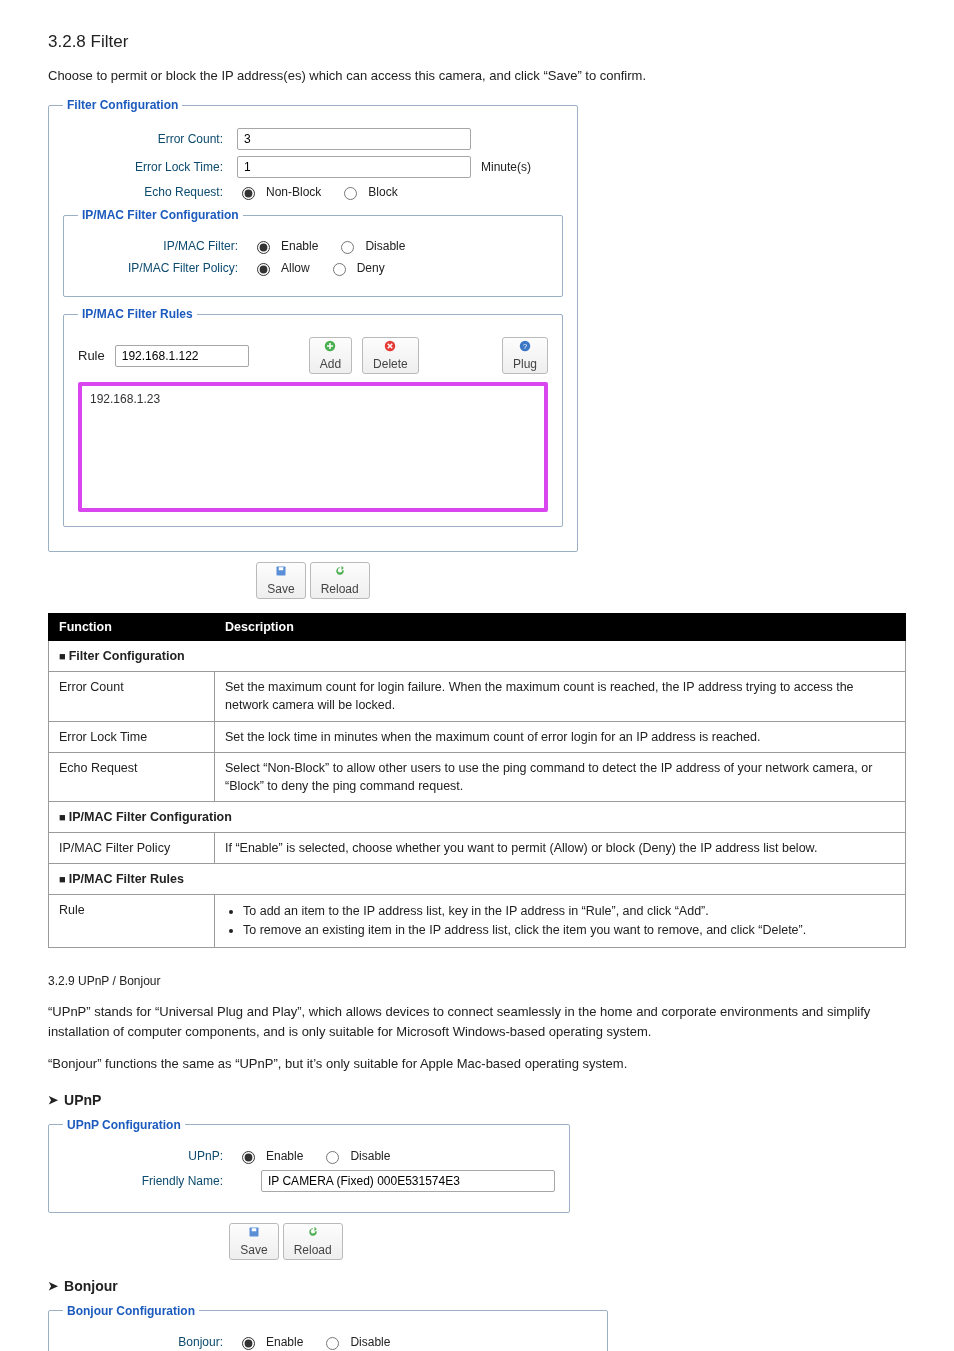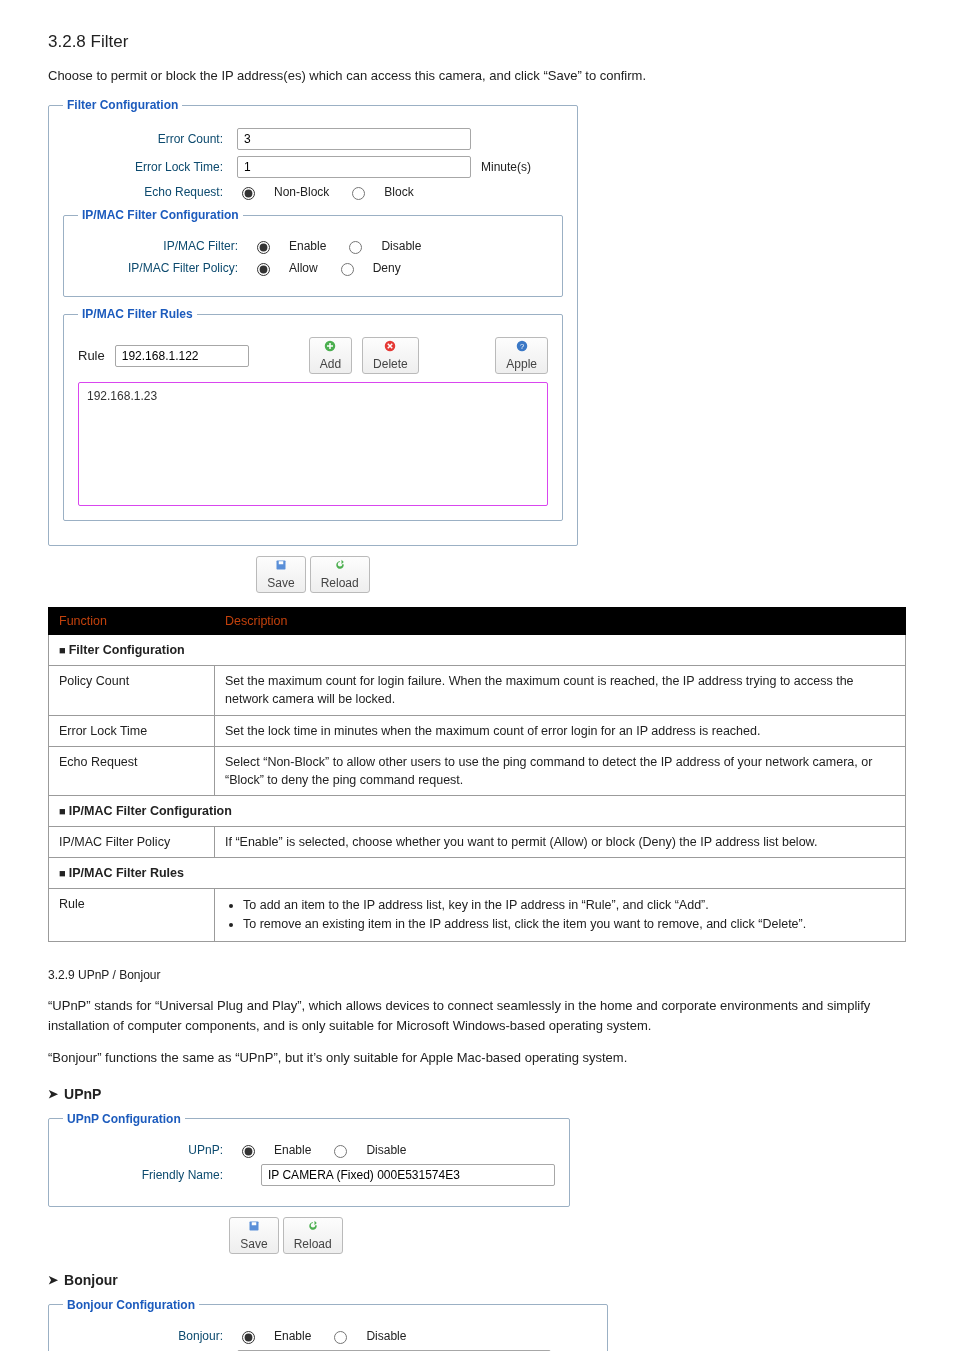--- a/index.html
+++ b/index.html
@@ -20,41 +20,41 @@
   }
   legend.blk{
     color:#1c5bbd;font-weight:700;font-size:12px;padding:0 4px;
   }
   .row{display:flex;align-items:center;margin:6px 0;font-size:12px}
   .lbl{width:160px;text-align:right;padding-right:14px;color:#0c4a6e}
   input[type=text].field{
     border:1px solid #a7a7a7;border-radius:2px;height:20px;
     padding:0 6px;font-size:12px;background:#fff;
   }
-  .radio{display:inline-flex;align-items:center;gap:16px;margin-right:18px;font-size:12px}
+  .radio{display:inline-flex;align-items:center;gap:8px;margin-right:18px;font-size:12px}
   .radio input{accent-color:#333}
   .unit{margin-left:10px;font-size:12px}
   .btn{
     display:inline-flex;align-items:center;gap:5px;
     border:1px solid #bababa;border-radius:3px;
     background:linear-gradient(#fdfdfd,#eee);
     padding:2px 10px;font-size:12px;color:#444;flex-direction:column;
   }
   .ico{width:12px;height:12px;display:inline-block}
   .btnbar{display:flex;justify-content:center;gap:4px;margin:10px 0 4px}
   .rulebar{display:flex;align-items:center;gap:10px;margin:6px 0}
   .rulelist{
-    border:1px solid #d946ef;border-radius:2px;height:110px;
+    border:4px solid #d946ef;border-radius:2px;height:110px;
     padding:6px 8px;margin-top:8px;font-size:12px;color:#333;background:#fff;
   }
   table.desc{
     width:100%;border-collapse:collapse;margin:14px 0 8px;font-size:12.5px;
   }
   table.desc th{
-    background:#000;color:#c2410c;font-weight:400;text-align:left;
+    background:#000;color:#ffffff;font-weight:700;text-align:left;
     padding:6px 10px;border:1px solid #000;
   }
   table.desc td{
     border:1px solid #9b9b9b;padding:6px 10px;vertical-align:top;line-height:1.45;
   }
   td.sect{
     font-weight:700;background:#fff;
   }
   td.sect::before{content:'\25A0\00A0';font-size:11px}
   td.fn{width:145px}
@@ -138,21 +138,21 @@
               <path d="M5 5l6 6M11 5l-6 6" stroke="#fff" stroke-width="2"></path>
             </svg>
         <span>Delete</span>
       </button>
       <span style="flex:1"></span>
       <button class="btn">
         <svg class="ico" viewBox="0 0 16 16">
               <circle cx="8" cy="8" r="7" fill="#3b78c6"></circle>
               <text x="8" y="12" text-anchor="middle" font-size="10" fill="#fff" font-family="Arial">?</text>
             </svg>
-        <span>Apple</span>
+        <span>Plug</span>
       </button>
     </div>
     <div class="rulelist">
       <div>192.168.1.23</div>
     </div>
   </fieldset>
 </fieldset>
 
 <div class="btnbar">
   <button class="btn">
@@ -175,21 +175,21 @@
 <table class="desc">
   <tbody>
       <tr>
     <th>Function</th>
     <th>Description</th>
   </tr>
   <tr>
         <td class="sect" colspan="2">Filter Configuration</td>
       </tr>
   <tr>
-        <td class="fn">Policy Count</td>
+        <td class="fn">Error Count</td>
         <td>Set the maximum count for login failure. When the maximum count is reached, the IP address trying to access the network camera will be locked.</td>
       </tr>
   <tr>
         <td class="fn">Error Lock Time</td>
         <td>Set the lock time in minutes when the maximum count of error login for an IP address is reached.</td>
       </tr>
   <tr>
         <td class="fn">Echo Request</td>
         <td>Select “Non-Block” to allow other users to use the ping command to detect the IP address of your network camera, or “Block” to deny the ping command request.</td>
       </tr>

